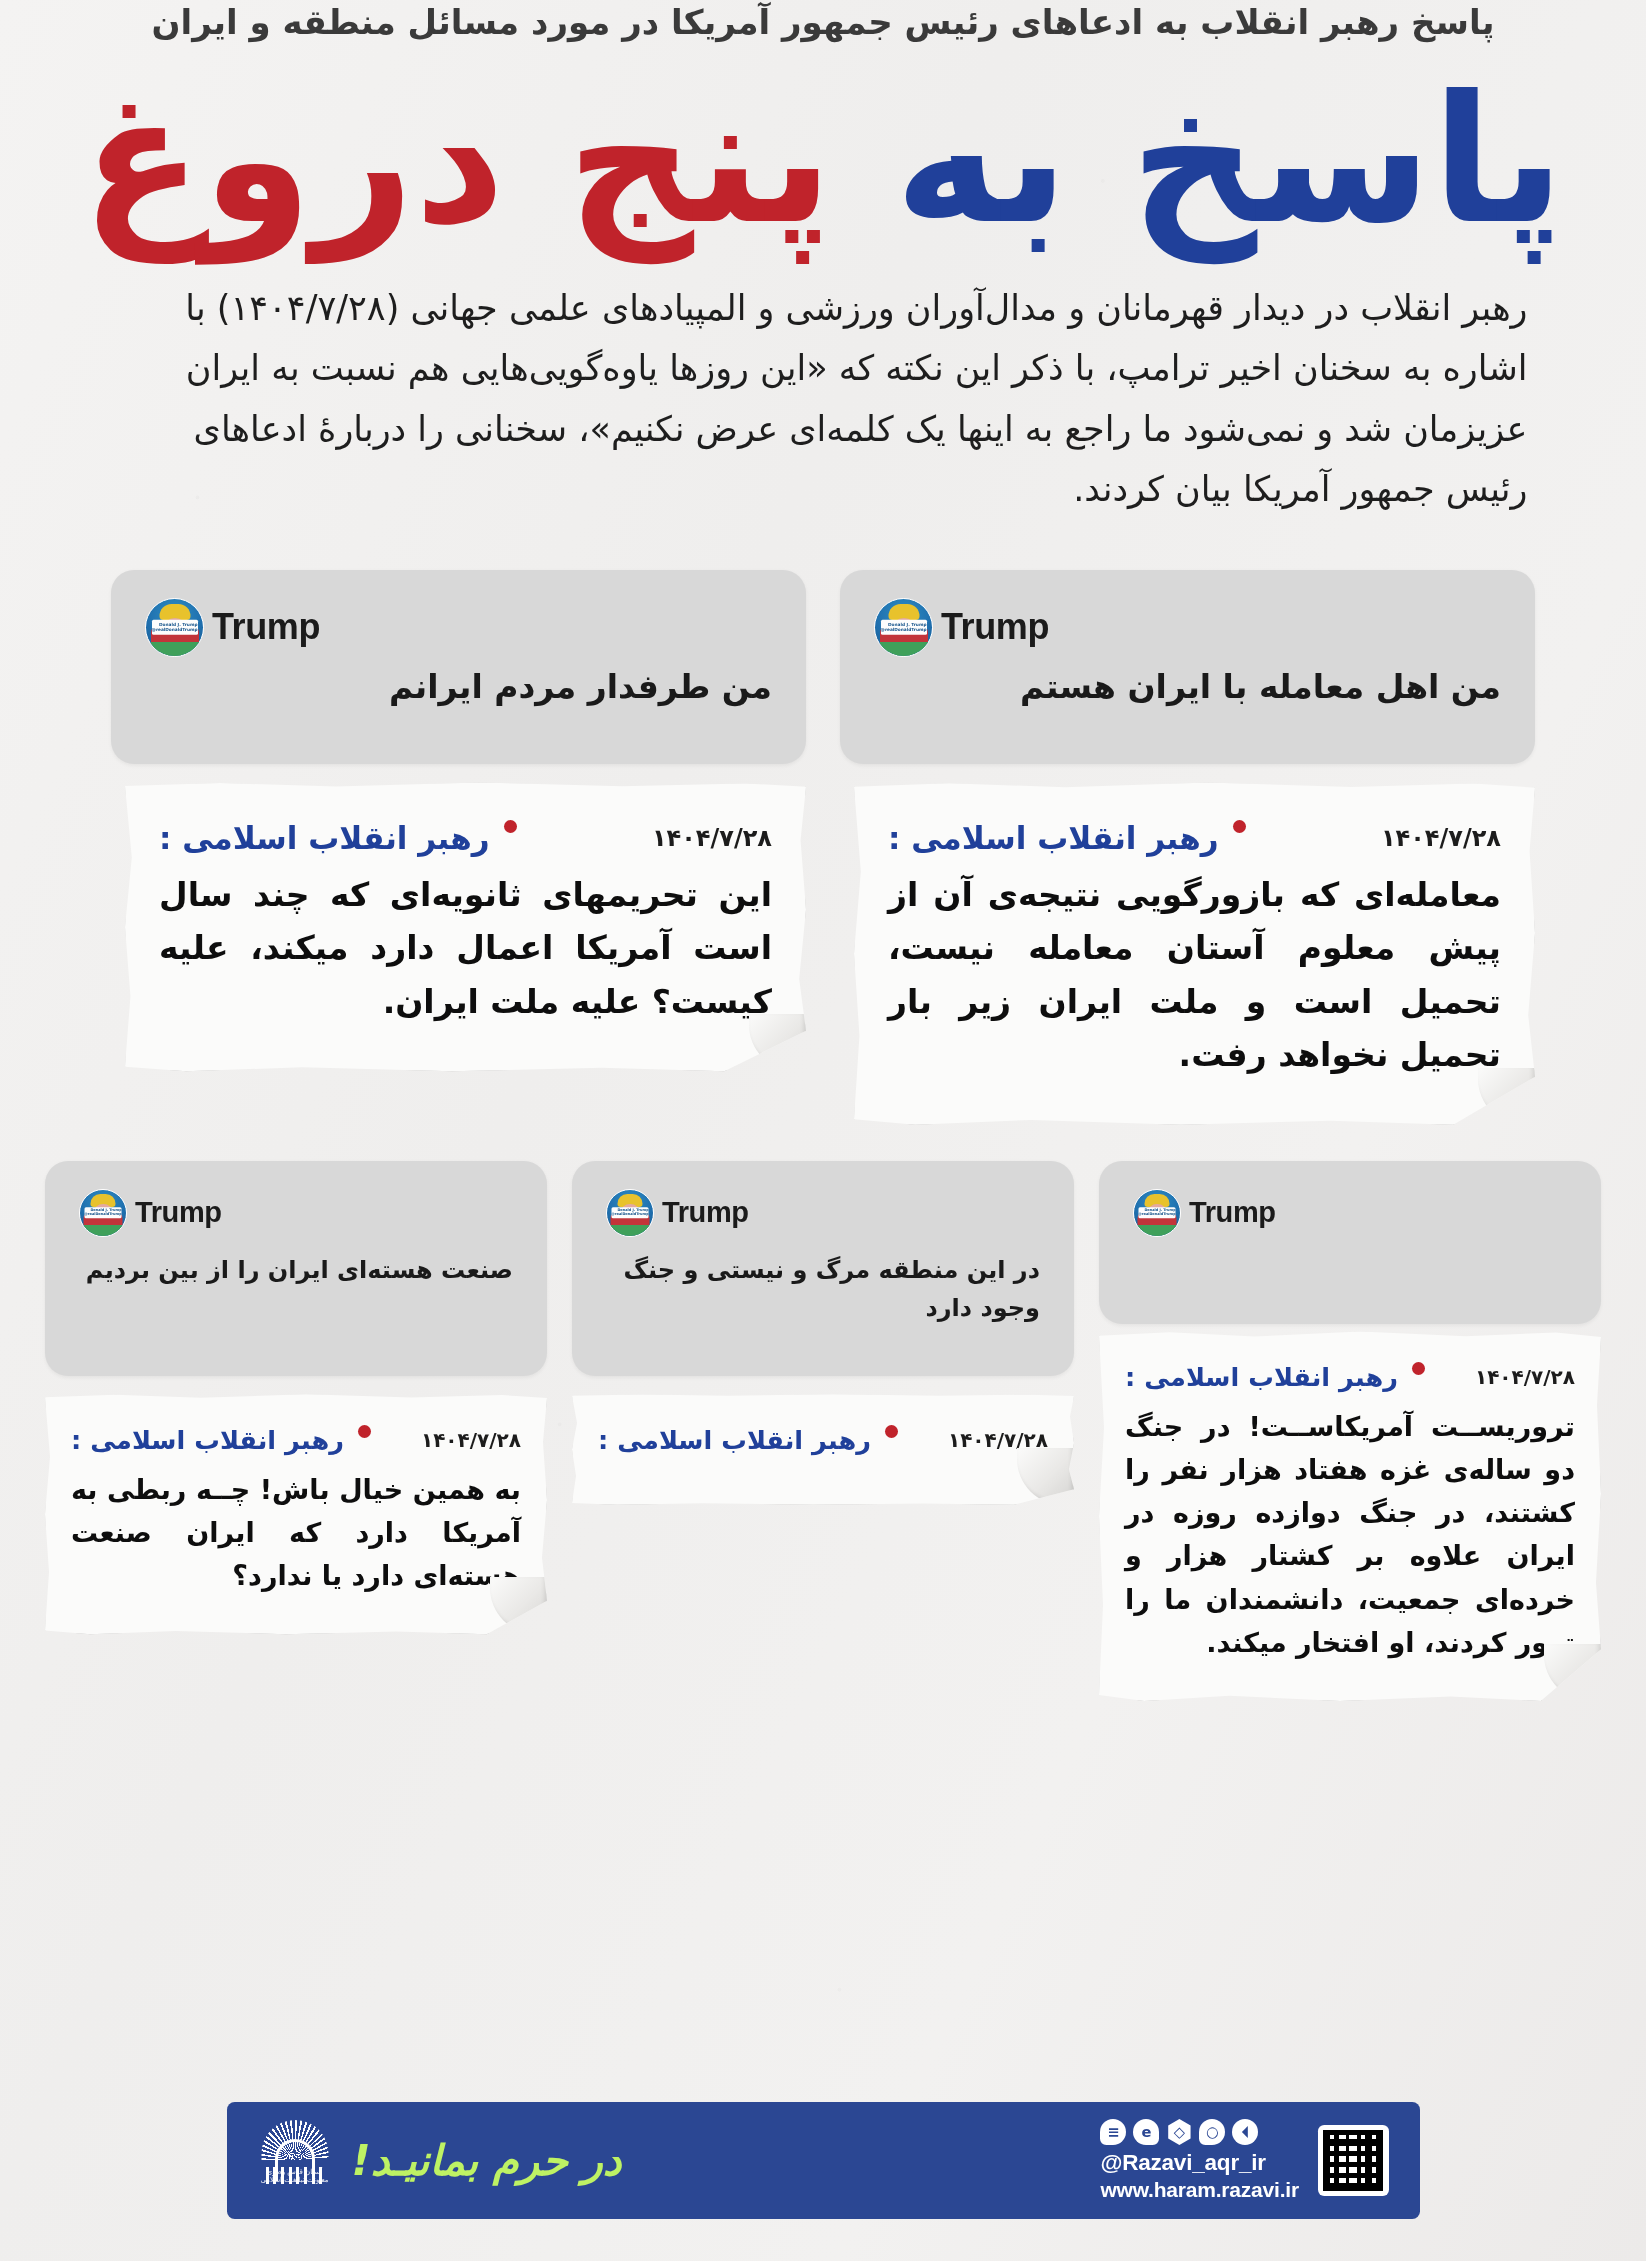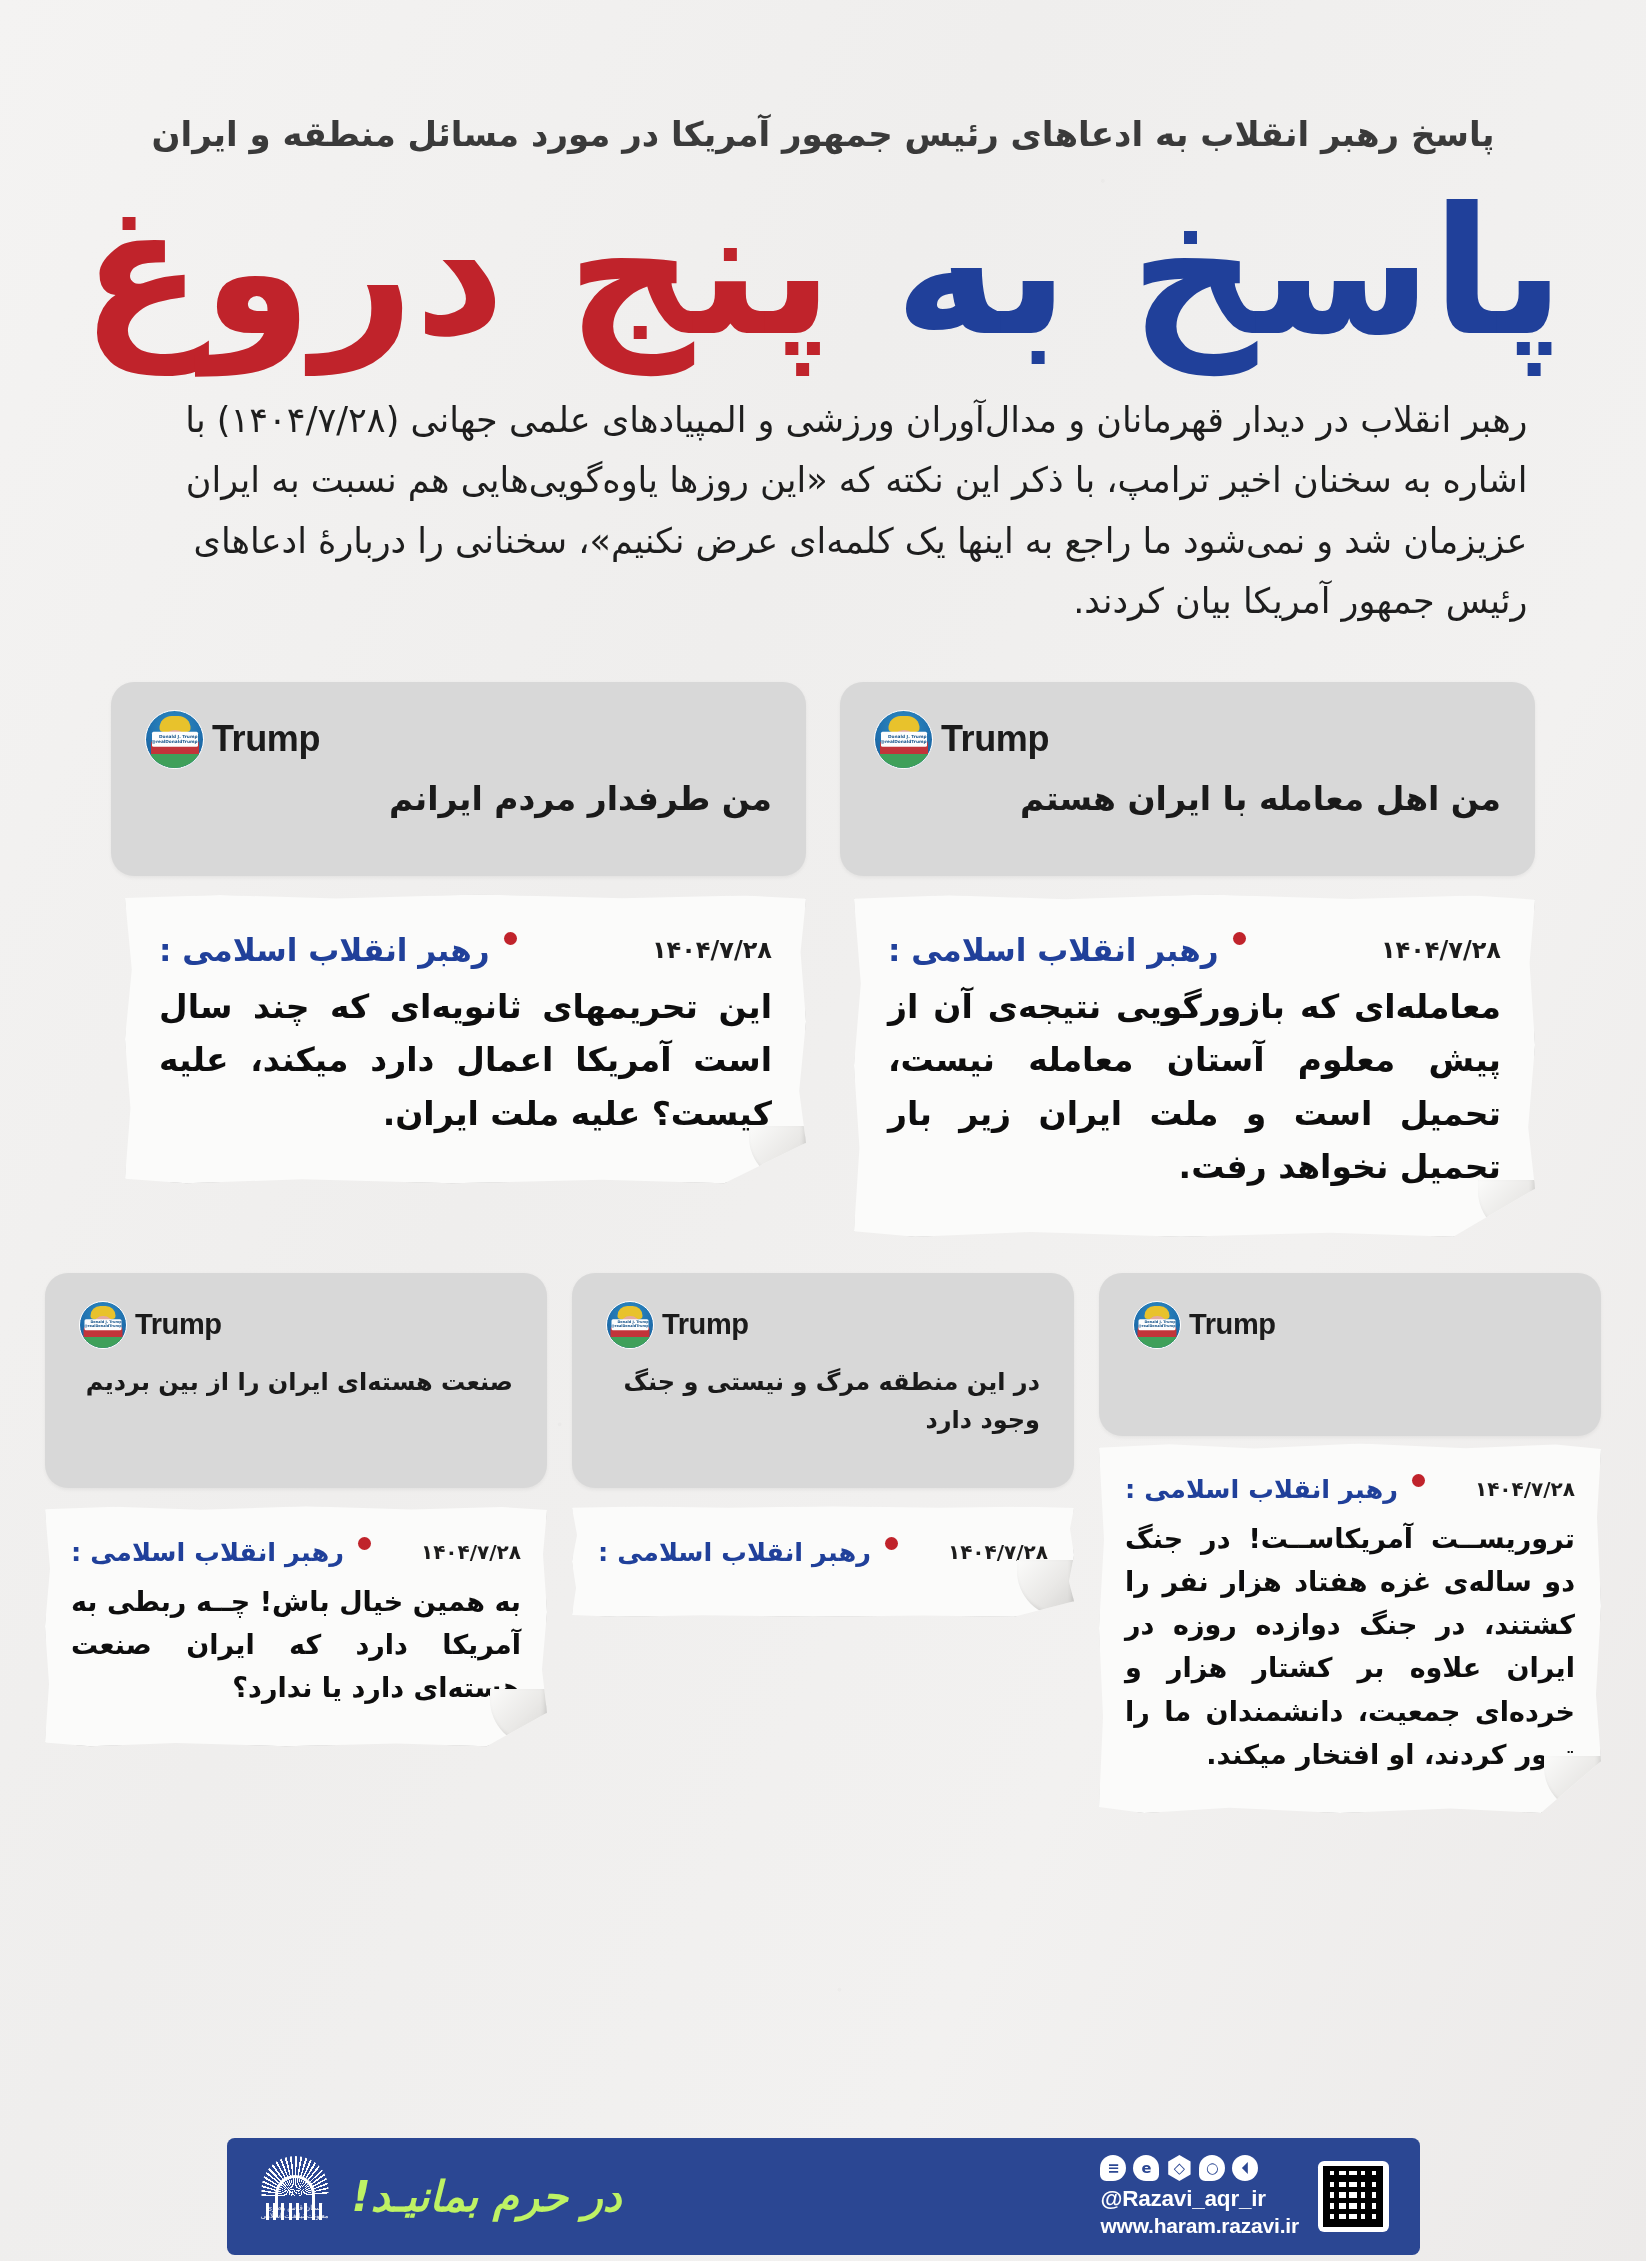--- a/index.html
+++ b/index.html
@@ -34,23 +34,21 @@
 
   .page {
     position: relative;
     z-index: 1;
     width: 1646px;
     height: 2261px;
   }
 
   
   .header {
-    padding-top: 76px;
     text-align: center;
-    margin-top: 36px;
   }
 
   .eyebrow {
     font-size: 34px;
     font-weight: 700;
     color: #3a3a3a;
     letter-spacing: -0.4px;
     line-height: 1.3;
     padding: 0 116px;
   }

